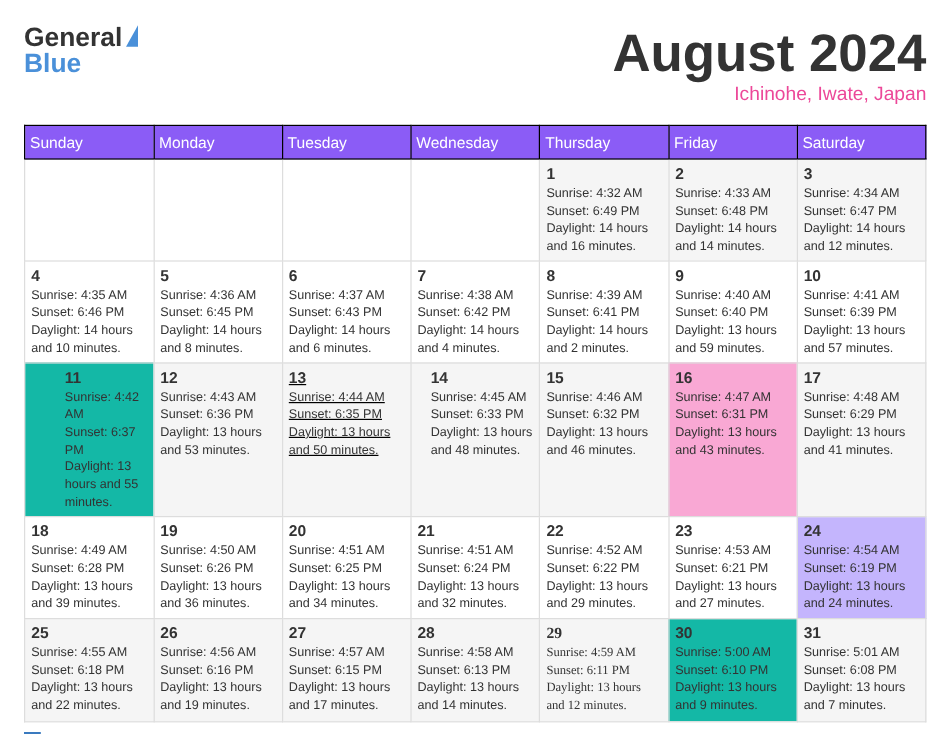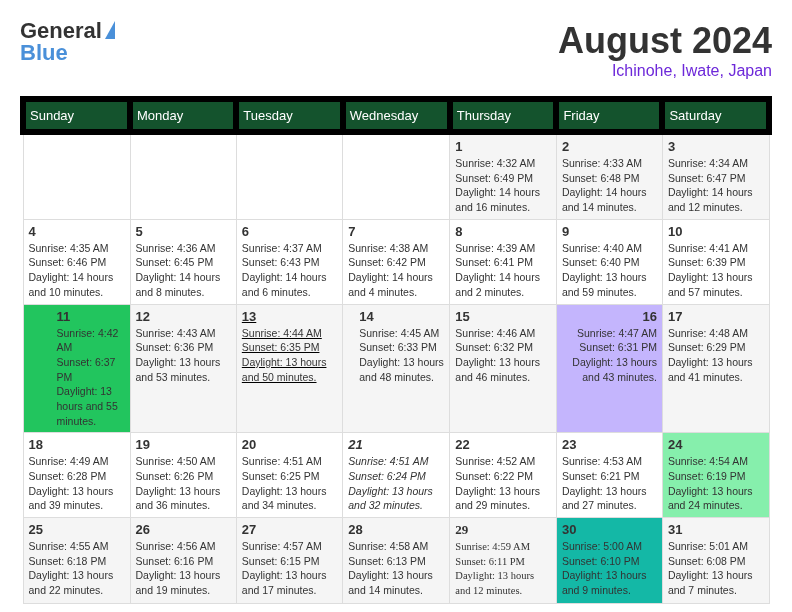--- a/index.html
+++ b/index.html
@@ -36,42 +36,42 @@
       height: 0;
       border-left: 10px solid transparent;
       border-bottom: 18px solid #4a90d9;
       margin-left: 3px;
       margin-top: -2px;
     }
     .title-section {
       text-align: right;
     }
     .title-section h1 {
-      font-size: 36px;
+      font-size: 44px;
       font-weight: bold;
       color: #333;
     }
     .title-section h2 {
       font-size: 16px;
       font-weight: normal;
-      color: #6d28d9;
+      color: #ec4899;
     }
     .calendar {
       width: 100%;
       border-collapse: collapse;
       font-size: 11px;
     }
     .calendar th {
-      background: #14532d;
+      background: #8b5cf6;
       color: #fff;
       padding: 6px 4px;
       text-align: left;
       font-size: 13px;
       font-weight: normal;
-      border: 6px solid #000000;
+      border: 1px solid #000000;
     }
     .calendar td {
       vertical-align: top;
       padding: 4px 5px;
       border: 1px solid #ddd;
       min-height: 80px;
       width: 108px;
       background: #fff;
     }
     .calendar tr:nth-child(odd) td {
@@ -182,41 +182,41 @@
         <td style="background: rgb(255, 255, 255);">
           <span class="day-num">9</span>
           <div class="day-info">Sunrise: 4:40 AM<br>Sunset: 6:40 PM<br>Daylight: 13 hours and 59 minutes.</div>
         </td>
         <td style="background: rgb(255, 255, 255);">
           <span class="day-num">10</span>
           <div class="day-info">Sunrise: 4:41 AM<br>Sunset: 6:39 PM<br>Daylight: 13 hours and 57 minutes.</div>
         </td>
       </tr>
       <tr style="background: rgb(245, 245, 245);">
-        <td style="background: #22c55e; padding-left: 33px;">
+        <td style="background: #14b8a6; padding-left: 33px;">
           <span class="day-num">11</span>
           <div class="day-info">Sunrise: 4:42 AM<br>Sunset: 6:37 PM<br>Daylight: 13 hours and 55 minutes.</div>
         </td>
         <td style="background: rgb(245, 245, 245);">
           <span class="day-num">12</span>
           <div class="day-info">Sunrise: 4:43 AM<br>Sunset: 6:36 PM<br>Daylight: 13 hours and 53 minutes.</div>
         </td>
         <td style="background: rgb(245, 245, 245); text-decoration: underline;">
           <span class="day-num">13</span>
           <div class="day-info">Sunrise: 4:44 AM<br>Sunset: 6:35 PM<br>Daylight: 13 hours and 50 minutes.</div>
         </td>
         <td style="background: rgb(245, 245, 245); padding-left: 16px;">
           <span class="day-num">14</span>
           <div class="day-info">Sunrise: 4:45 AM<br>Sunset: 6:33 PM<br>Daylight: 13 hours and 48 minutes.</div>
         </td>
         <td style="background: rgb(245, 245, 245);">
           <span class="day-num">15</span>
           <div class="day-info">Sunrise: 4:46 AM<br>Sunset: 6:32 PM<br>Daylight: 13 hours and 46 minutes.</div>
         </td>
-        <td style="background: #c4b5fd; text-align: right;">
+        <td style="background: #f9a8d4;">
           <span class="day-num">16</span>
           <div class="day-info">Sunrise: 4:47 AM<br>Sunset: 6:31 PM<br>Daylight: 13 hours and 43 minutes.</div>
         </td>
         <td style="background: rgb(245, 245, 245);">
           <span class="day-num">17</span>
           <div class="day-info">Sunrise: 4:48 AM<br>Sunset: 6:29 PM<br>Daylight: 13 hours and 41 minutes.</div>
         </td>
       </tr>
       <tr style="background: rgb(255, 255, 255);">
         <td style="background: rgb(255, 255, 255);">
@@ -224,33 +224,33 @@
           <div class="day-info">Sunrise: 4:49 AM<br>Sunset: 6:28 PM<br>Daylight: 13 hours and 39 minutes.</div>
         </td>
         <td style="background: rgb(255, 255, 255);">
           <span class="day-num">19</span>
           <div class="day-info">Sunrise: 4:50 AM<br>Sunset: 6:26 PM<br>Daylight: 13 hours and 36 minutes.</div>
         </td>
         <td style="background: rgb(255, 255, 255); margin-left: 20px;">
           <span class="day-num">20</span>
           <div class="day-info">Sunrise: 4:51 AM<br>Sunset: 6:25 PM<br>Daylight: 13 hours and 34 minutes.</div>
         </td>
-        <td style="background: rgb(255, 255, 255); font-style: italic;">
+        <td style="background: rgb(255, 255, 255);">
           <span class="day-num">21</span>
           <div class="day-info">Sunrise: 4:51 AM<br>Sunset: 6:24 PM<br>Daylight: 13 hours and 32 minutes.</div>
         </td>
         <td style="background: rgb(255, 255, 255);">
           <span class="day-num">22</span>
           <div class="day-info">Sunrise: 4:52 AM<br>Sunset: 6:22 PM<br>Daylight: 13 hours and 29 minutes.</div>
         </td>
         <td style="background: rgb(255, 255, 255);">
           <span class="day-num">23</span>
           <div class="day-info">Sunrise: 4:53 AM<br>Sunset: 6:21 PM<br>Daylight: 13 hours and 27 minutes.</div>
         </td>
-        <td style="background: #86efac;">
+        <td style="background: #c4b5fd;">
           <span class="day-num">24</span>
           <div class="day-info">Sunrise: 4:54 AM<br>Sunset: 6:19 PM<br>Daylight: 13 hours and 24 minutes.</div>
         </td>
       </tr>
       <tr style="background: rgb(245, 245, 245);">
         <td style="background: rgb(245, 245, 245);">
           <span class="day-num">25</span>
           <div class="day-info">Sunrise: 4:55 AM<br>Sunset: 6:18 PM<br>Daylight: 13 hours and 22 minutes.</div>
         </td>
         <td style="background: rgb(245, 245, 245);">

